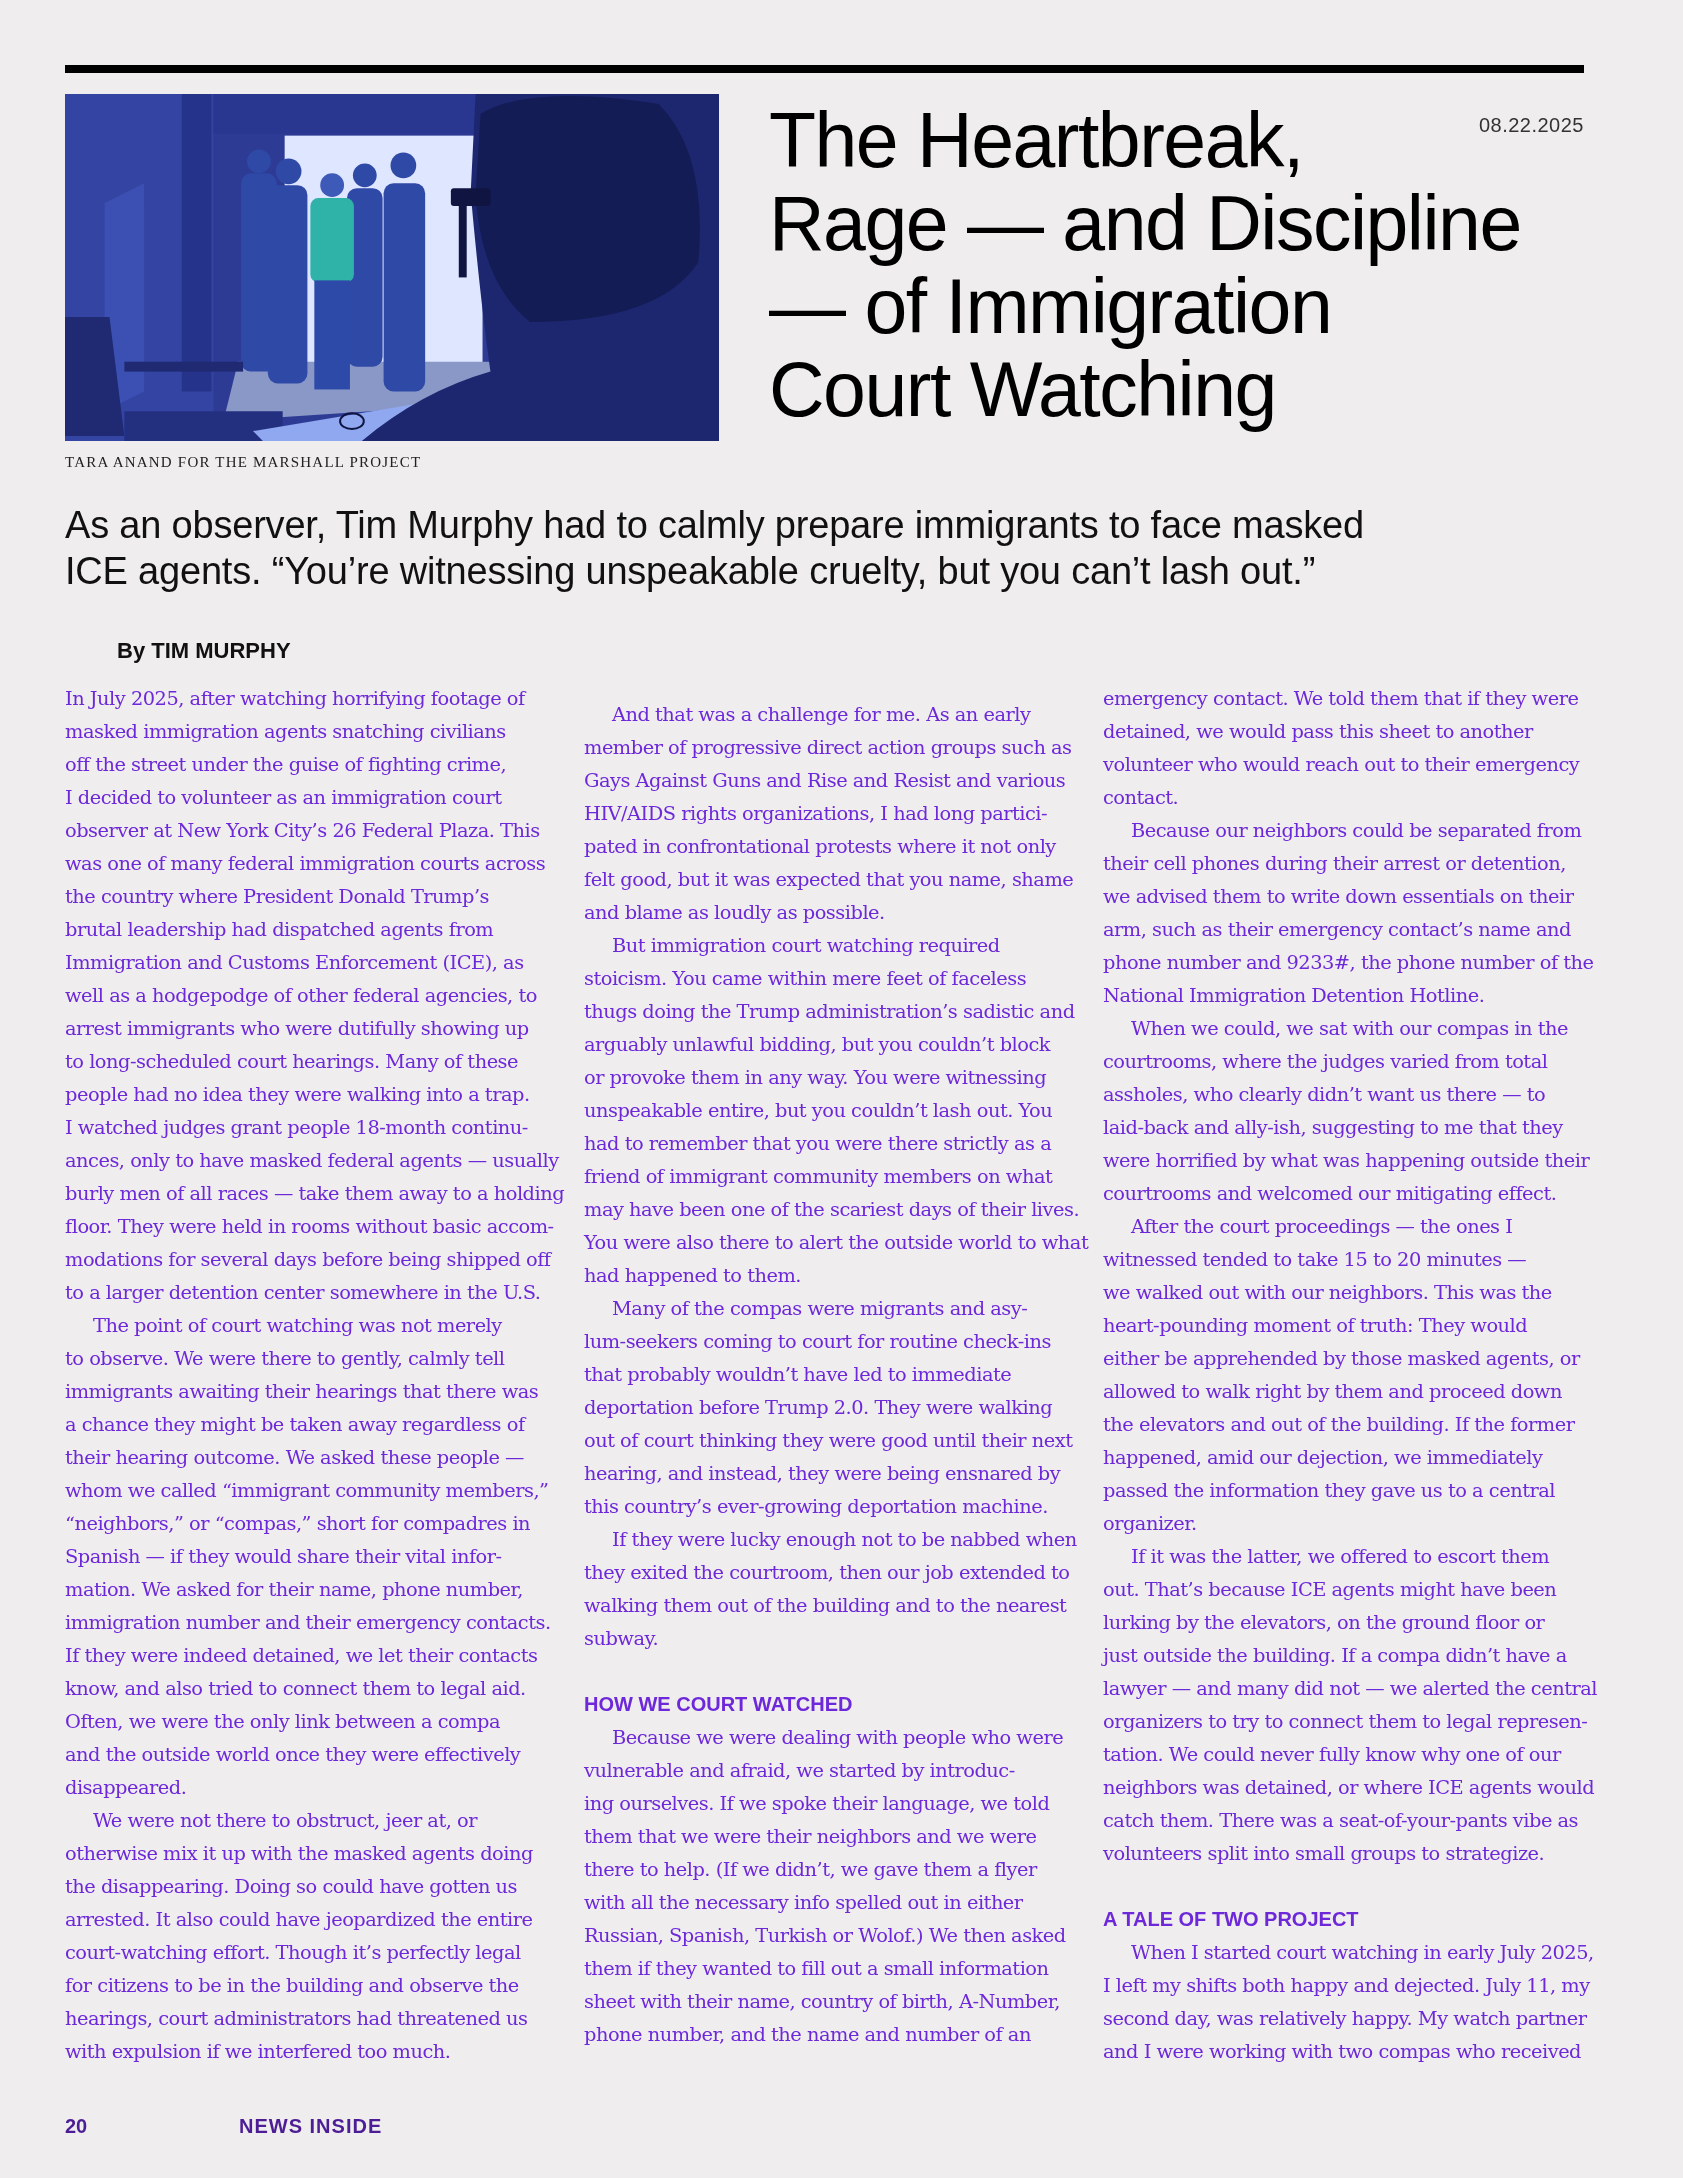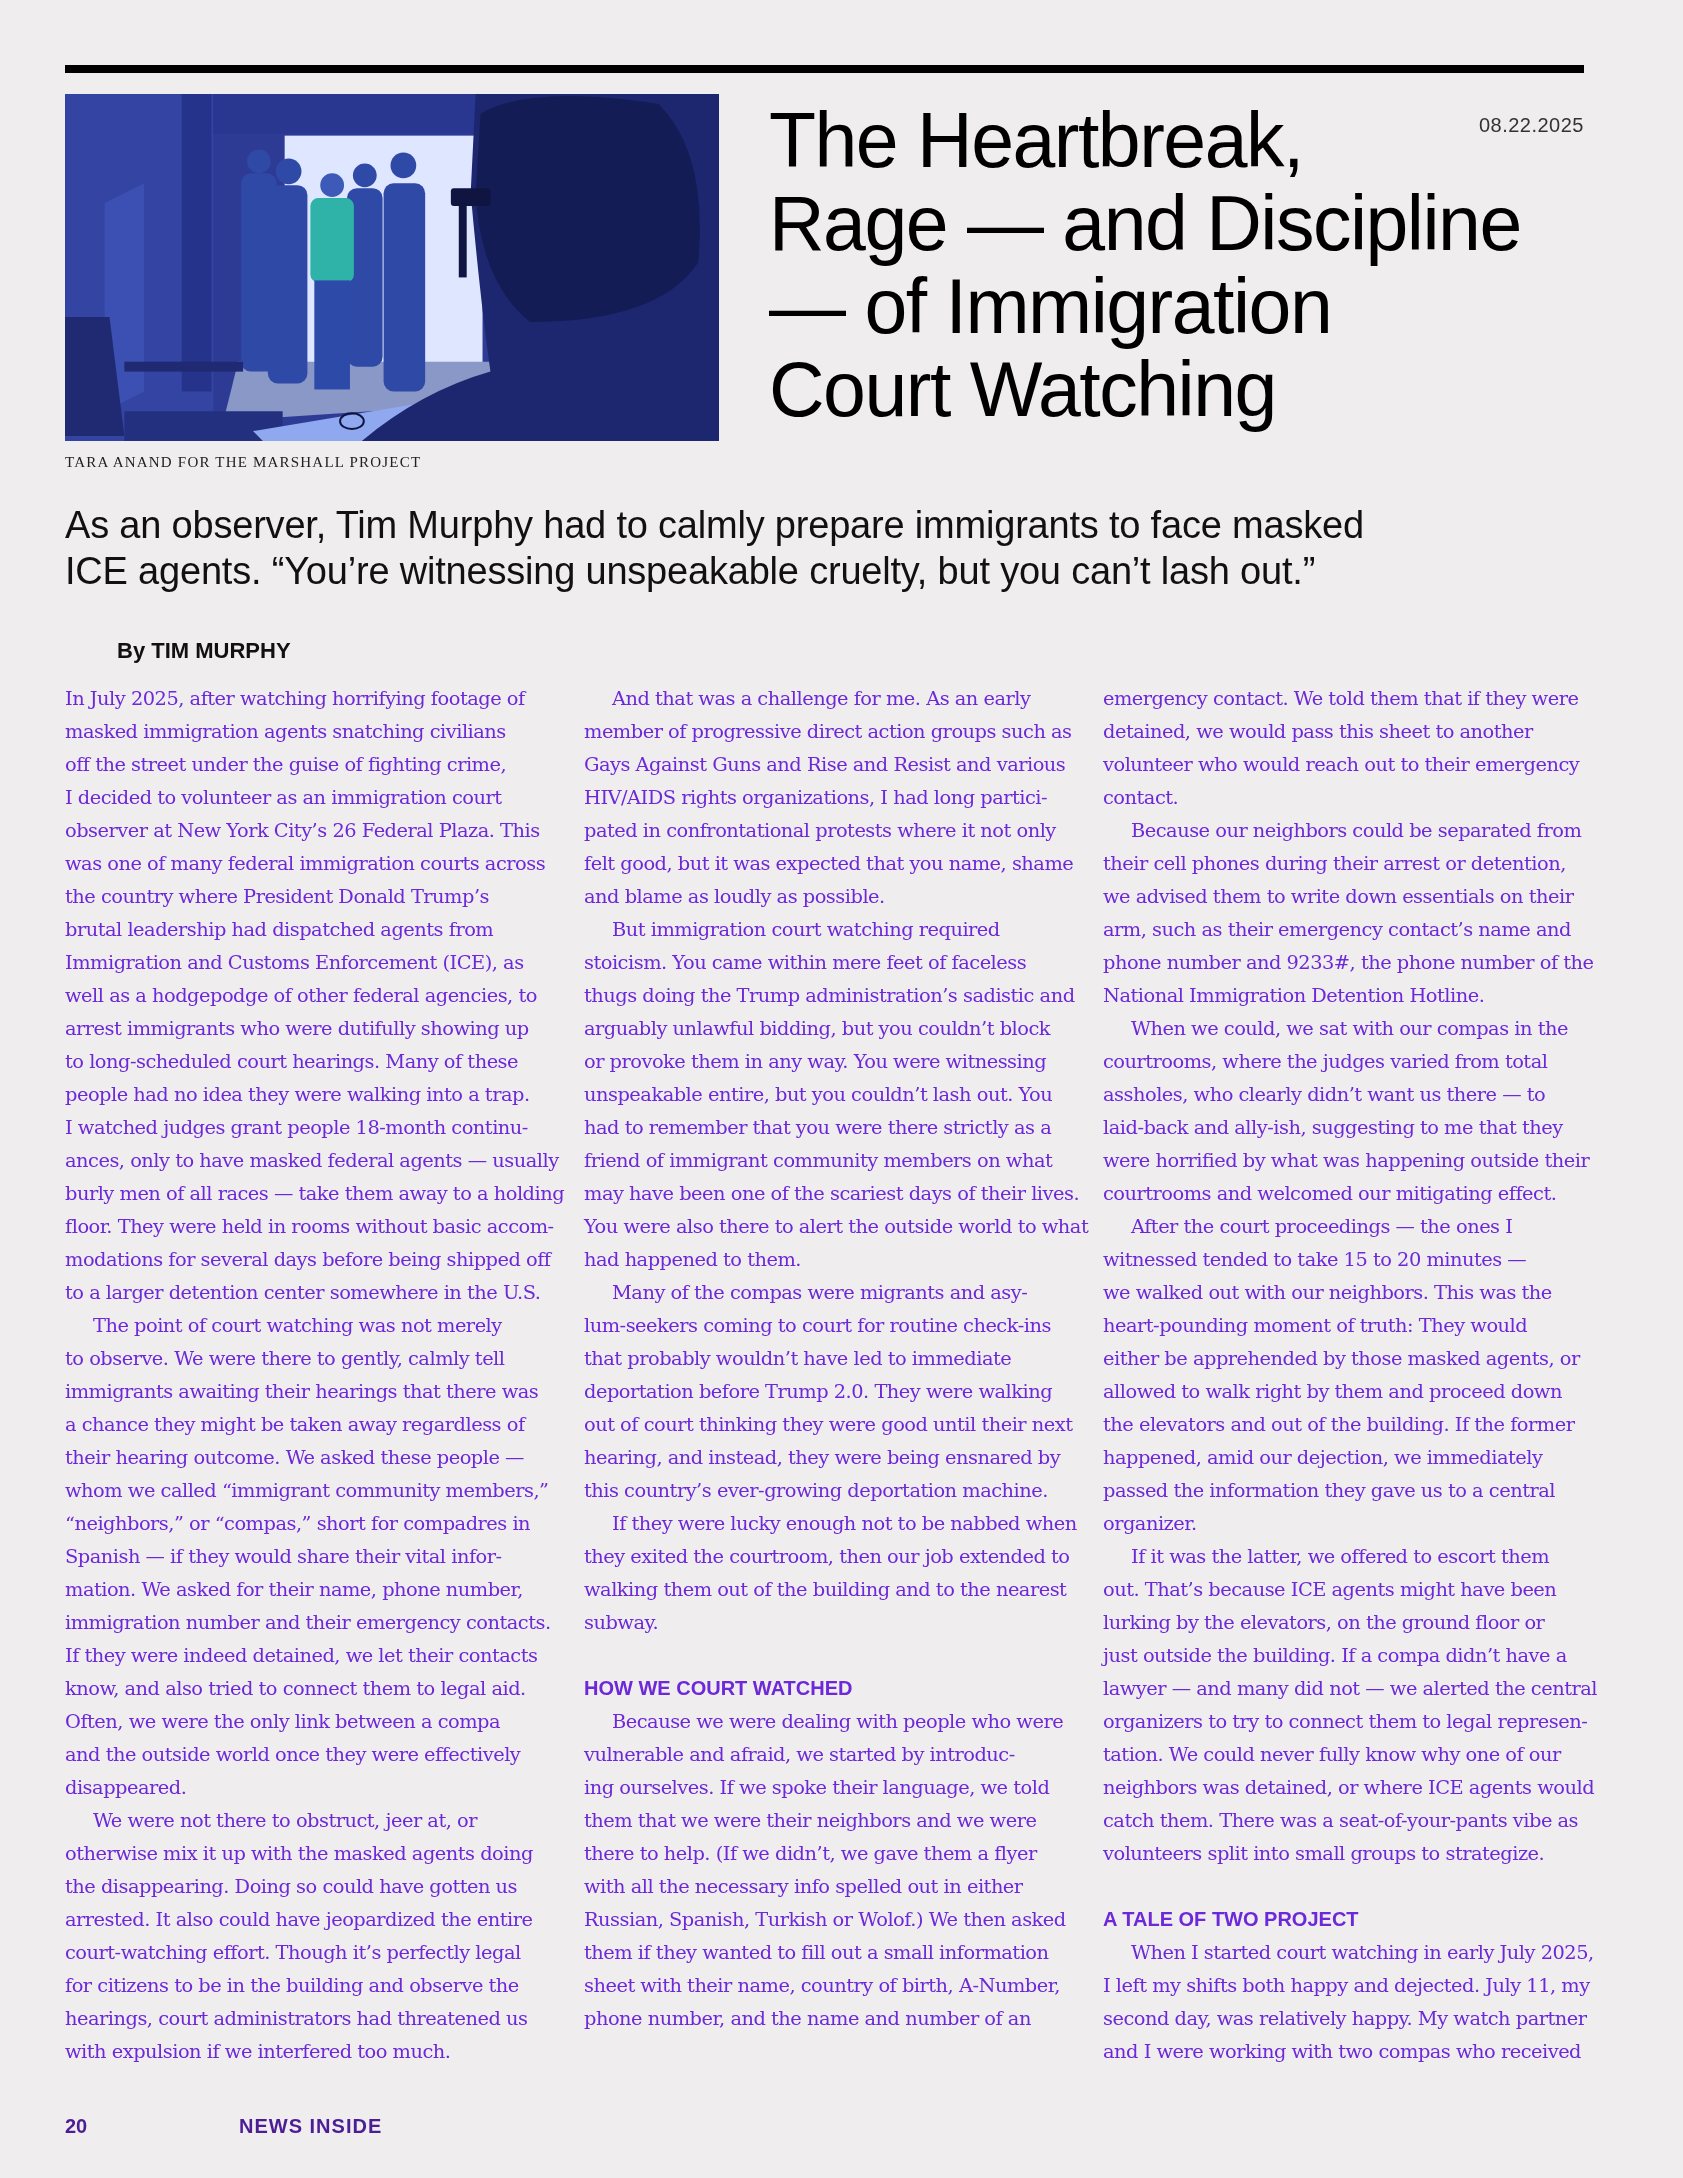--- a/index.html
+++ b/index.html
@@ -13,21 +13,21 @@
   .hero-image svg { display: block; width: 100%; height: 100%; }
   .credit { position: absolute; left: 65px; top: 454px; font-size: 15px; letter-spacing: 1.2px; color: #222; text-transform: uppercase; font-family: Liberation Serif, serif; }
   .date { position: absolute; right: 99px; top: 114px; font-size: 20px; color: #333; letter-spacing: 0.5px; }
   .headline { position: absolute; left: 769px; top: 99px; width: 822px; margin: 0; font-size: 77px; line-height: 83px; font-weight: 400; letter-spacing: -1.5px; color: #000; }
   .headline span { display: block; }
   .dek { position: absolute; left: 65px; top: 502px; width: 1505px; margin: 0; font-size: 38px; line-height: 46px; font-weight: 400; color: #111; letter-spacing: -0.2px; }
   .dek span { display: block; }
   .byline { position: absolute; left: 117px; top: 638px; font-size: 22px; font-weight: 700; color: #111; }
   .column { position: absolute; top: 682px; width: 495px; font-family: "DejaVu Serif", "Liberation Serif", serif; font-size: 19.4px; line-height: 33px; color: #6d28d9; }
   .col-1 { left: 65px; }
-  .col-2 { left: 584px; }
+  .col-2 { left: 584px; margin-top: 16px; }
   .col-3 { left: 1103px; }
   .column .line { display: block; white-space: nowrap; letter-spacing: -0.5px; }
   .column .indent { padding-left: 28px; }
   .column .subhead { display: block; font-family: "Liberation Sans", sans-serif; font-weight: 700; font-size: 20px; letter-spacing: 0; margin-top: 33px; }
   .folio { position: absolute; top: 2115px; font-size: 20px; font-weight: 700; color: #4c1d95; }
   .folio-page { left: 65px; }
   .folio-section { left: 239px; letter-spacing: 1px; }
 </style>
 </head>
 <body>

